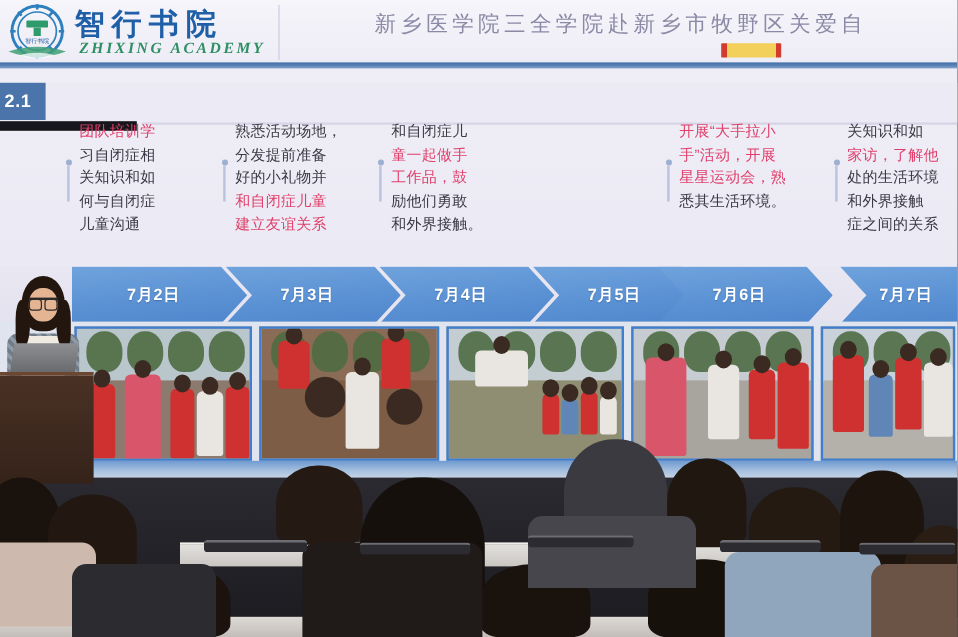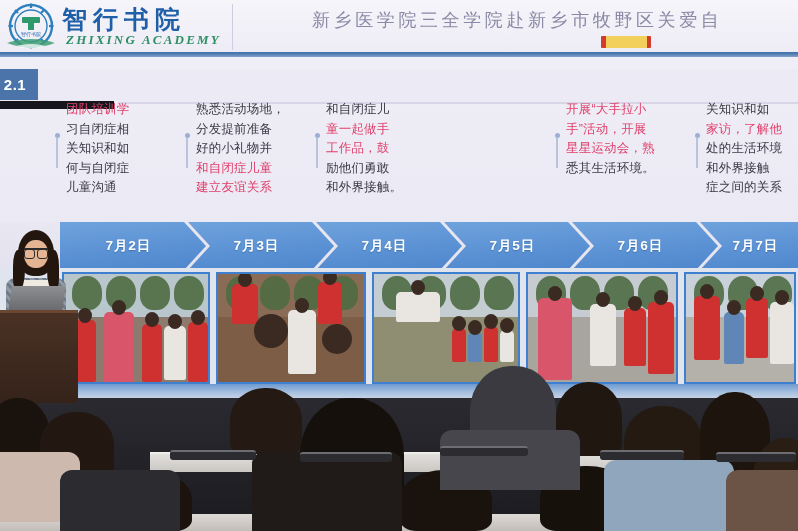--- a/index.html
+++ b/index.html
@@ -99,21 +99,20 @@
   .ctext {
     font-size:12.5px; line-height:19.5px; color:#3a3a46;
     letter-spacing:.2px; word-break:break-all;
   }
   .ctext em { font-style:normal; color:#e0406b; }
 
   
   #band {
     position:absolute; left:0; top:222px; width:720px; height:48px;
     background:linear-gradient(180deg,#e9e7f2 0%, #e4e2ee 100%);
-    font-family:Liberation Mono, monospace;
   }
   .chev {
     position:absolute; top:0; height:48px;
     background:linear-gradient(175deg,#6fa3dd 0%, #5b92d4 55%, #4f86cc 100%);
     clip-path:polygon(0 0, calc(100% - 22px) 0, 100% 50%, calc(100% - 22px) 100%, 0 100%);
     display:flex; align-items:center; justify-content:center;
   }
   .chev.notch {
     clip-path:polygon(0 0, calc(100% - 22px) 0, 100% 50%, calc(100% - 22px) 100%, 0 100%, 22px 50%);
   }
@@ -277,21 +276,21 @@
         </div>
         <div class="chev notch" style="left: 188px; width: 146px;">
           <span>7月3日</span>
         </div>
         <div class="chev notch" style="left: 316px; width: 146px;">
           <span>7月4日</span>
         </div>
         <div class="chev notch" style="left: 444px; width: 146px;">
           <span>7月5日</span>
         </div>
-        <div class="chev notch" style="left: 572px; width: 146px;">
+        <div class="chev notch" style="left: 548px; width: 146px;">
           <span>7月6日</span>
         </div>
         <div class="chev notch" style="left: 700px; width: 120px;">
           <span>7月7日</span>
         </div>
       </div>
 
     <div id="strip">
         <div class="ph" style="left: 62px; width: 148px;">
           <div class="sky" style="background: rgb(185, 198, 204);"></div>

